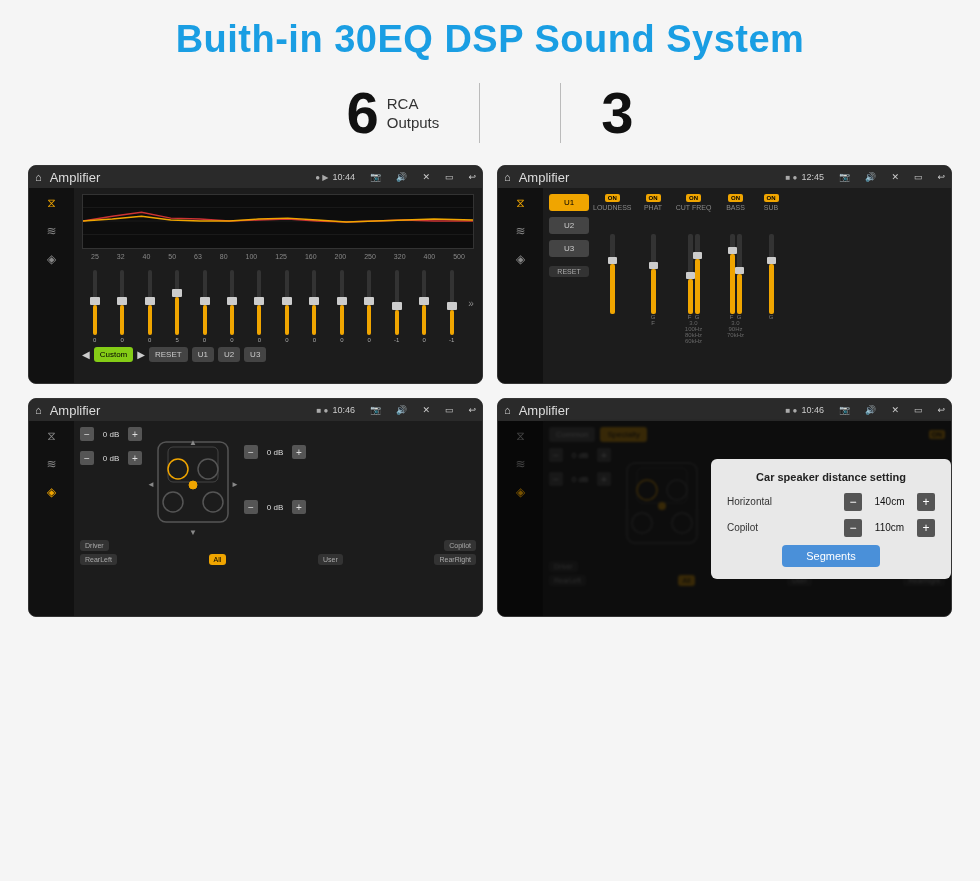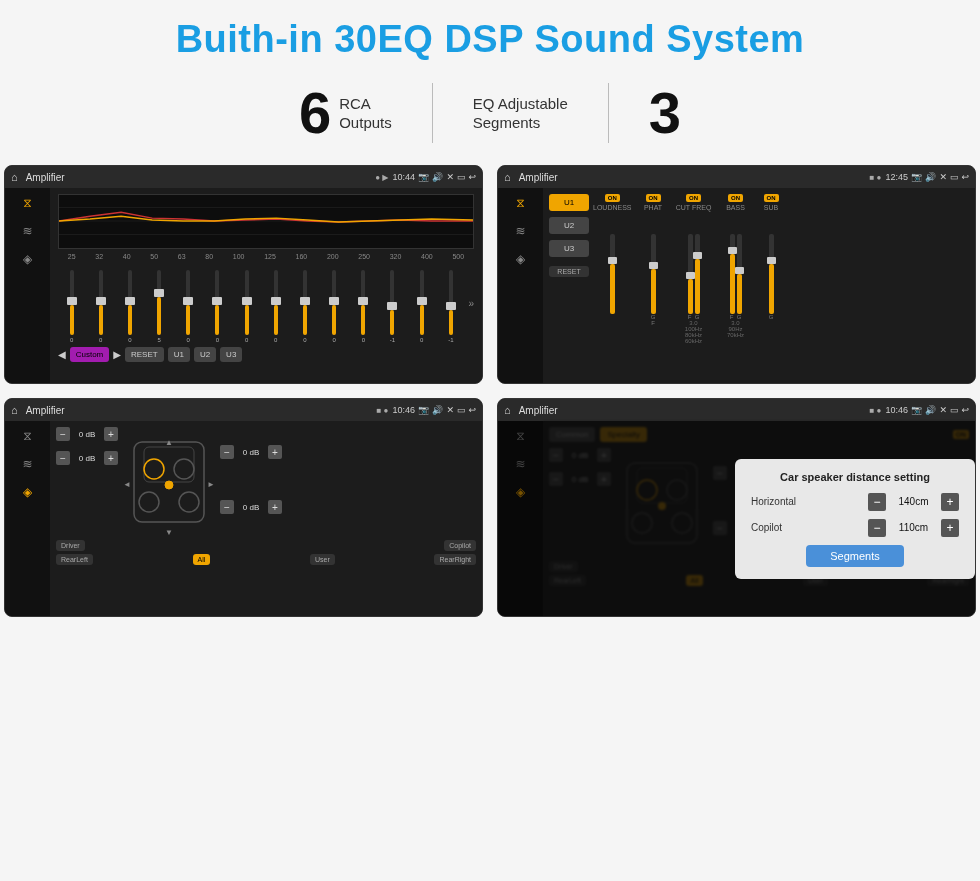--- a/index.html
+++ b/index.html
@@ -11,21 +11,21 @@
       overflow: hidden;
     }
 
     .page-wrapper {
       width: 980px;
       height: 737px;
       background: #f5f5f5;
       display: flex;
       flex-direction: column;
       align-items: center;
-      padding: 18px 4px 10px;
+      padding: 18px 28px 10px;
     }
 
     .main-title {
       font-size: 38px;
       font-weight: 900;
       color: #1a9ee3;
       text-align: center;
       margin-bottom: 22px;
       letter-spacing: 0.5px;
     }
@@ -83,22 +83,22 @@
     
     .status-bar {
       display: flex;
       align-items: center;
       background: #2a2a2a;
       height: 22px;
       padding: 0 6px;
       gap: 4px;
     }
     .sb-home { color: #ccc; font-size: 11px; }
-    .sb-title { color: #ddd; font-size: 10px; margin-left: 4px; flex: 1; }
-    .sb-icons { display: flex; gap: 3px; align-items: center; color: #ccc; font-size: 9px; }
+    .sb-title { color: #ddd; font-size: 13px; margin-left: 4px; flex: 1; }
+    .sb-icons { display: flex; gap: 15px; align-items: center; color: #ccc; font-size: 9px; }
 
     
     .screen-content {
       display: flex;
       height: 195px;
     }
 
     
     .left-sidebar {
       width: 45px;
@@ -207,21 +207,21 @@
     }
     .eq-btn {
       background: #444;
       color: #ccc;
       border: none;
       border-radius: 3px;
       font-size: 8px;
       padding: 3px 6px;
       cursor: pointer;
     }
-    .eq-btn.active { background: #a21caf; color: #000; }
+    .eq-btn.active { background: #84cc16; color: #000; }
     .eq-play-btn { color: #ccc; font-size: 10px; background: none; border: none; cursor: pointer; }
 
     
     .crossover-main {
       flex: 1;
       background: #1c1c1c;
       padding: 6px;
       display: flex;
       gap: 4px;
     }
@@ -473,21 +473,20 @@
 
   <div class="main-title">Buith-in 30EQ DSP Sound System</div>
 
   <div class="stats-row">
     <div class="stat-item">
       <span class="stat-number">6</span>
       <span class="stat-text"><span>RCA</span><br><span>Outputs</span></span>
     </div>
     <div class="stat-divider"></div>
     <div class="stat-item">
-      <span class="stat-text"><span>EQ Adjustable</span><br><span>Segments</span></span>
     </div>
     <div class="stat-divider"></div>
     <div class="stat-item">
       <span class="stat-number">3</span>
     </div>
   </div>
 
   <div class="screens-grid">
 
     <div class="screen-card">

